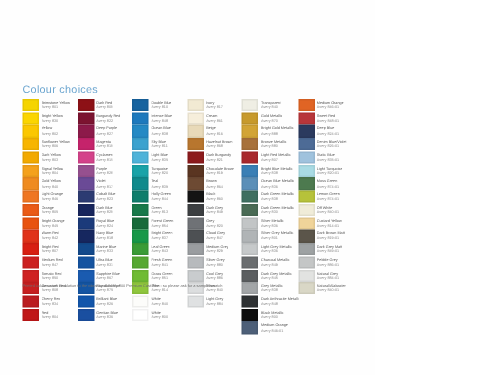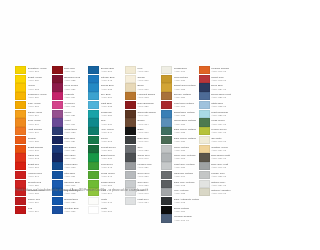--- a/index.html
+++ b/index.html
@@ -85,20 +85,21 @@
     color:#6d6d6d;
     white-space:nowrap;
   }
 </style>
 </head>
 <body>
 
 <div id="page">
   <div id="sheet">
 
+    <div id="title">Colour choices</div>
 
     <div id="columns">
         <div class="col">
           <div class="row">
             <div class="sw" style="background: rgb(245, 212, 0);"></div>
             <div class="lbl">
               <div class="nm">Brimstone Yellow</div>
               <div class="cd">Avery 801</div>
             </div>
           </div>

